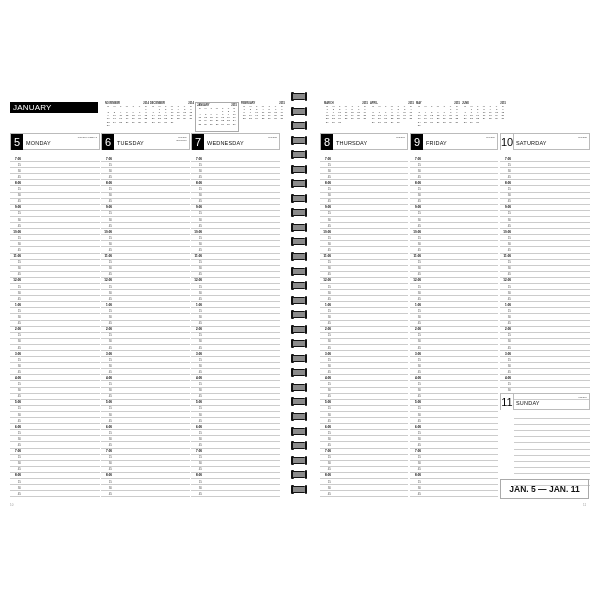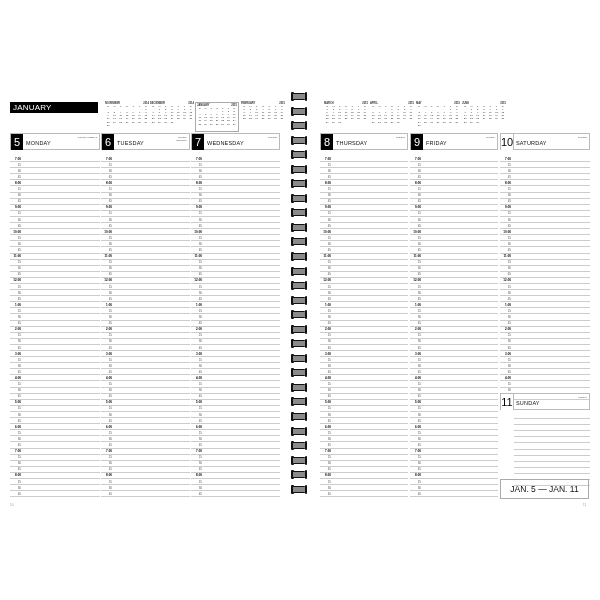--- a/index.html
+++ b/index.html
@@ -20,21 +20,21 @@
   .row{position:relative;height:6.1px;border-bottom:0.5px solid #ccc;box-sizing:border-box;}
   .row .lbl{position:absolute;left:-1px;width:12px;top:0.6px;font-size:3px;text-align:right;color:#555;}
   .row.hour-start .lbl{font-weight:bold;color:#000;}
   .spiral{position:absolute;left:290px;top:92px;width:20px;}
   .coil{width:18px;height:9px;margin-bottom:5.55px;position:relative;}
   .coil .bar{position:absolute;left:3px;right:3px;top:1px;bottom:1px;background:#8a8a8a;border-top:1.4px solid #111;border-bottom:1.4px solid #111;border-radius:1px;}
   .coil .l,.coil .r{position:absolute;top:0;bottom:0;width:2.5px;background:#111;border-radius:1px;}
   .coil .l{left:1px;}
   .coil .r{right:1px;}
   .sunday-lines .ln2{height:6.1px;border-bottom:0.5px solid #ccc;margin-left:14px;box-sizing:border-box;}
-  .week-range{position:absolute;left:500px;top:479px;width:89px;height:20px;border:0.8px solid #aaa;box-sizing:border-box;font-size:8.5px;font-weight:normal;text-align:center;line-height:19px;}
+  .week-range{position:absolute;left:500px;top:479px;width:89px;height:20px;border:0.8px solid #aaa;box-sizing:border-box;font-size:8.5px;font-weight:bold;text-align:center;line-height:19px;}
   .pg{position:absolute;font-size:3px;color:#999;}
 </style>
 </head>
 <body>
 
 <div class="abs month-banner">JANUARY</div>
 <div id="minicals">
     <div class="minical" style="left: 105px; top: 102px;">
       <div class="mh">
         <span>NOVEMBER</span>

